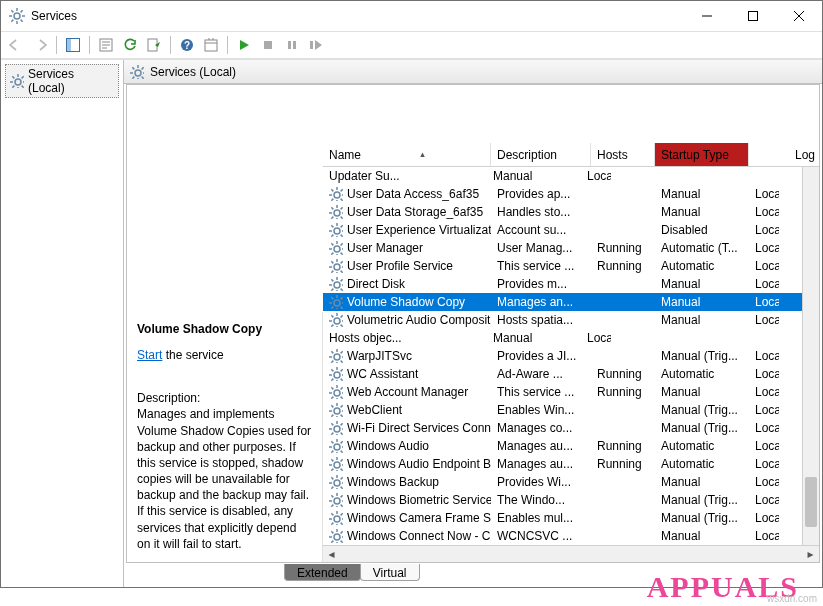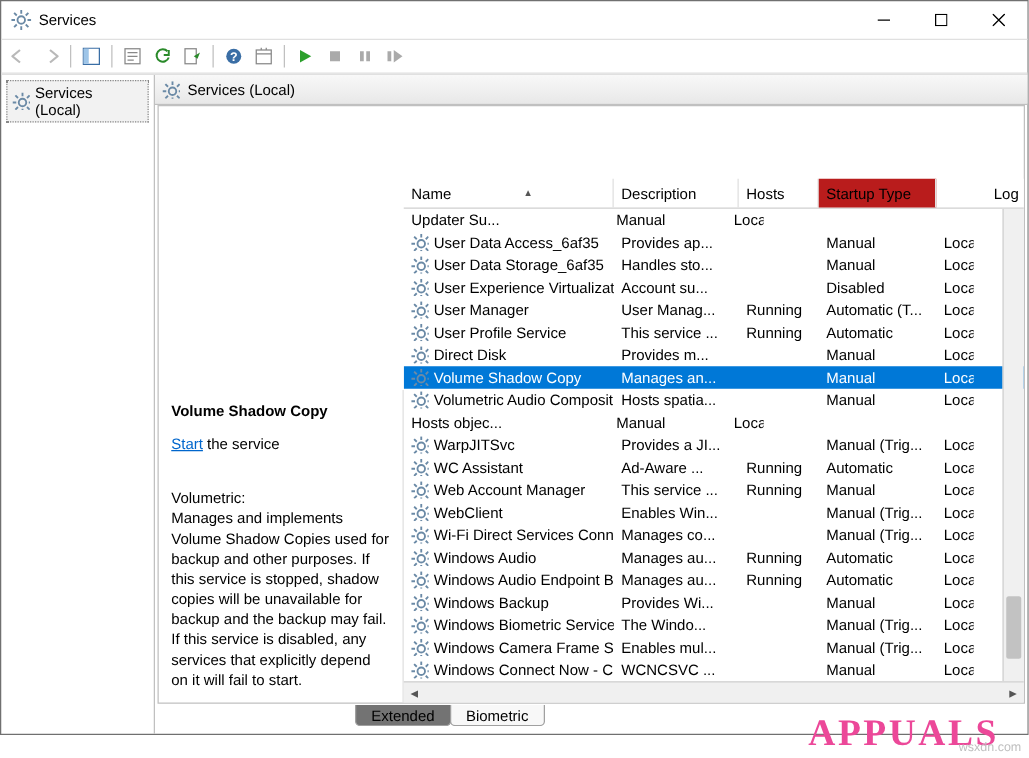--- a/index.html
+++ b/index.html
@@ -198,21 +198,21 @@
       </div>
 
       <div class="pane-content">
 
         <div class="desc-panel">
           <div class="desc-title">Volume Shadow Copy</div>
           <div>
             <span class="desc-link">Start</span><span> the service</span>
           </div>
           <div class="desc-text">
-            <div>Volumetric:</div>
+            <div>Description:</div>
             <div>Manages and implements Volume Shadow Copies used for backup and other purposes. If this service is stopped, shadow copies will be unavailable for backup and the backup may fail. If this service is disabled, any services that explicitly depend on it will fail to start.</div>
           </div>
         </div>
 
         <div class="list-area">
           <div class="list-header">
             <div class="col col-name sorted">
                 <span>Name</span>
                 <span class="sort-caret">▴</span>
               </div>
@@ -470,21 +470,21 @@
             <div class="arrow">◂</div>
             <div style="flex:1"></div>
             <div class="arrow">▸</div>
           </div>
         </div>
 
       </div>
 
       <div class="tabs">
         <div class="tab active">Extended</div>
-        <div class="tab inactive">Biometric</div>
+        <div class="tab inactive">Virtual</div>
       </div>
     </div>
 
   </div>
 </div>
 
 <div class="watermark">APPUALS</div>
 <div class="footer-url">wsxdn.com</div>
 
 </body></html>

